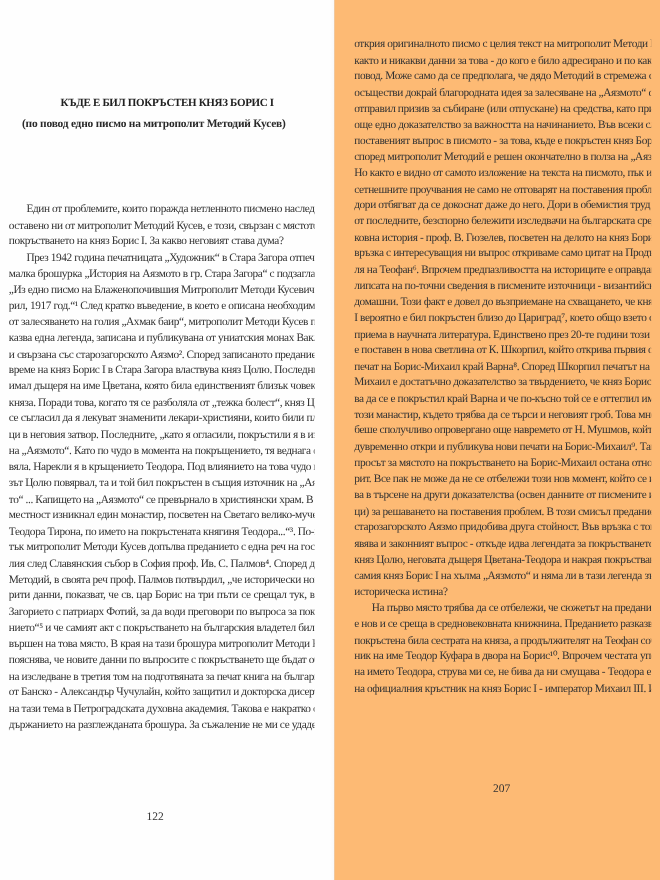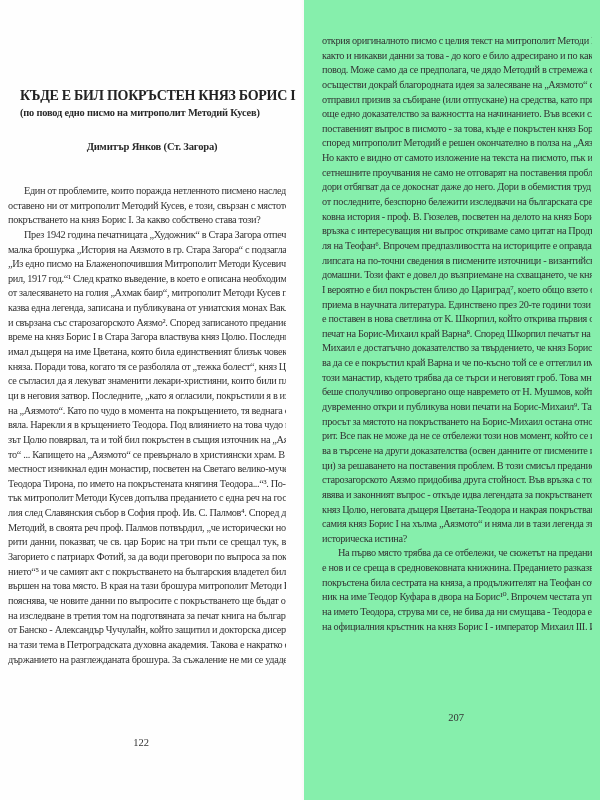--- a/index.html
+++ b/index.html
@@ -5,32 +5,32 @@
   html, body { margin: 0; padding: 0; }
   body {
     width: 600px; height: 800px; overflow: hidden;
     background: #ffffff;
     font-family: "Liberation Serif", "DejaVu Serif", serif;
     color: #2a2a2a;
   }
   .spread { position: relative; width: 600px; height: 800px; background: #fdfdfc; }
   .page { position: absolute; top: 0; height: 800px; }
   .page-left { left: 0; width: 304px; background: #fefefe; }
-  .page-right { left: 304px; width: 296px; background: #86efac; }
+  .page-right { left: 304px; width: 296px; background: #fdba74; }
   .spine {
     position: absolute; left: 304px; top: 0; width: 2px; height: 800px;
     background: linear-gradient(to right, #c9c9c9, #e6e6e6);
   }
   .spine-shadow {
     position: absolute; left: 300px; top: 0; width: 14px; height: 800px;
     background: linear-gradient(to right, rgba(0,0,0,0), rgba(0,0,0,0.04), rgba(0,0,0,0));
   }
   .title {
     position: absolute; left: 20px; width: 264px; top: 88px;
-    text-align: center; font-weight: bold; font-size: 14px; letter-spacing: -0.3px;
+    text-align: center; font-weight: bold; font-size: 10px; letter-spacing: -0.3px;
     white-space: nowrap; color: #222;
   }
   .subtitle {
     position: absolute; left: 20px; width: 264px; top: 107px;
     font-weight: bold; font-size: 10.4px; letter-spacing: -0.2px;
     white-space: nowrap; color: #2a2a2a;
   }
   .author {
     position: absolute; left: 20px; width: 264px; top: 141px;
     text-align: center; font-weight: bold; font-size: 10.6px; letter-spacing: -0.2px;
@@ -55,25 +55,24 @@
   .folio-left { left: 121px; top: 737px; }
   .folio-right { left: 436px; top: 712px; }
 </style>
 </head>
 <body>
 
 <div class="spread">
   <div class="page page-left">
     <div class="title">КЪДЕ Е БИЛ ПОКРЪСТЕН КНЯЗ БОРИС I</div>
     <div class="subtitle">(по повод едно писмо на митрополит Методий Кусев)</div>
-    <div class="author">Димитър Янков (Ст. Загора)</div>
     <div class="body body-left" id="left-body">
         <span class="line indent">Един от проблемите, които поражда нетленното писмено наследство,</span>
         <span class="line">оставено ни от митрополит Методий Кусев, е този, свързан с мястото на</span>
-        <span class="line last">покръстването на княз Борис I. За какво собствено става този?</span>
+        <span class="line last">покръстването на княз Борис I. За какво неговият става дума?</span>
         <span class="line indent">През 1942 година печатницата „Художник“ в Стара Загора отпечатва</span>
         <span class="line">малка брошурка „История на Аязмото в гр. Стара Загора“ с подзаглавие:</span>
         <span class="line">„Из едно писмо на Блаженопочившия Митрополит Методи Кусевич... ап-</span>
         <span class="line">рил, 1917 год.“¹ След кратко въведение, в което е описана необходимостта</span>
         <span class="line">от залесяването на голия „Ахмак баир“, митрополит Методи Кусев преераз-</span>
         <span class="line">казва една легенда, записана и публикувана от униатския монах Ваклидов</span>
         <span class="line">и свързана със старозагорското Аязмо². Според записаното предание, по</span>
         <span class="line">време на княз Борис I в Стара Загора властвува княз Цолю. Последният</span>
         <span class="line">имал дъщеря на име Цветана, която била единственият близък човек на</span>
         <span class="line">княза. Поради това, когато тя се разболяла от „тежка болест“, княз Цолю</span>

